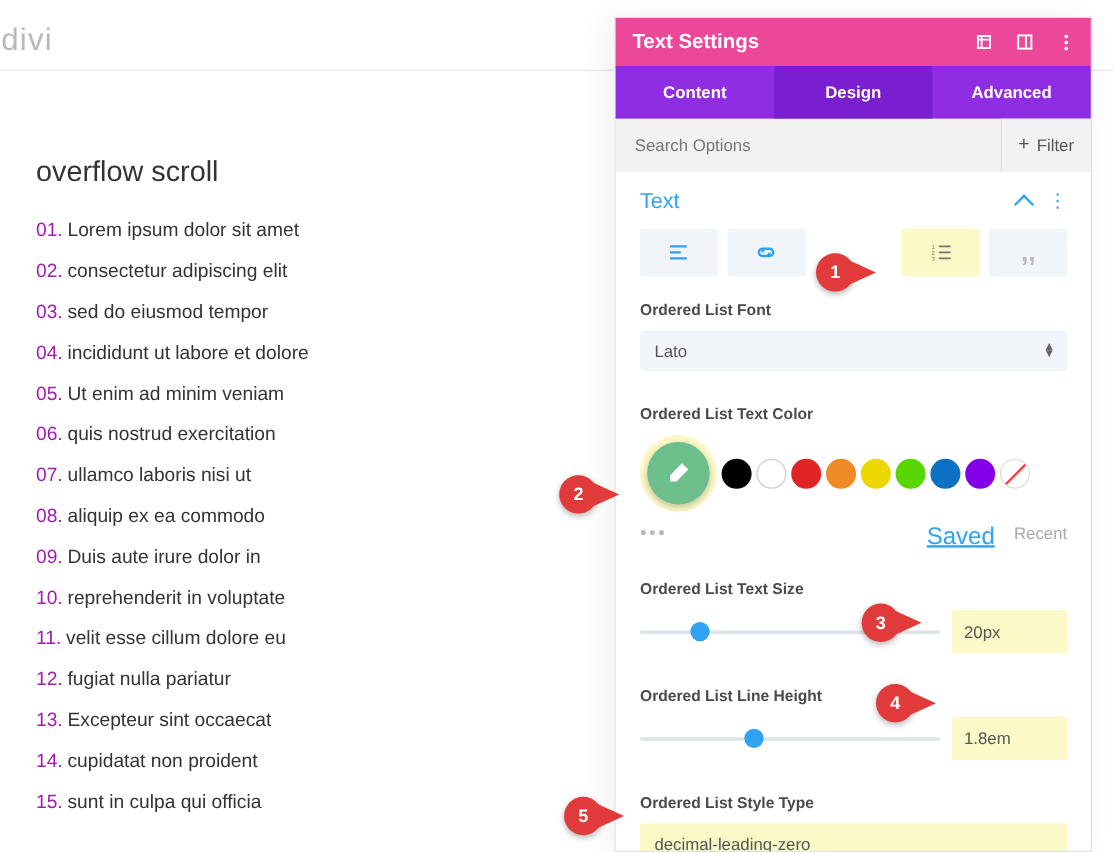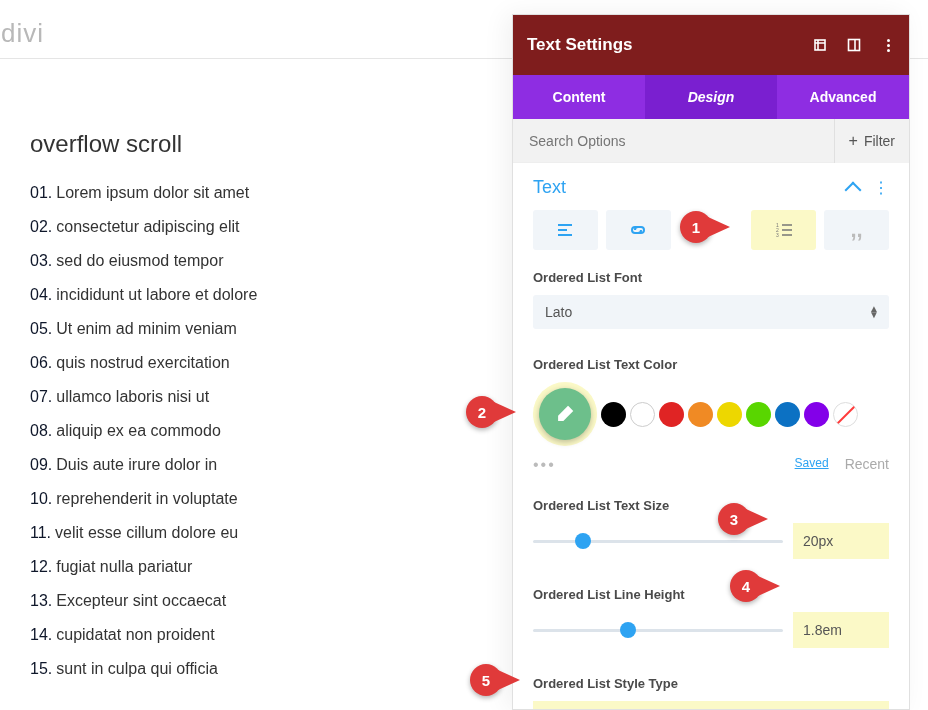--- a/index.html
+++ b/index.html
@@ -4,32 +4,32 @@
 <style>
   * { box-sizing: border-box; margin: 0; padding: 0; }
   body { font-family: -apple-system, BlinkMacSystemFont, "Segoe UI", sans-serif; color: #333; width: 928px; height: 710px; overflow: hidden; position: relative; background: #fff; }
   .brand { position: absolute; top: 18px; left: 1px; font-size: 26px; color: #b8b8b8; letter-spacing: 1px; }
   .hr { position: absolute; top: 58px; left: 0; right: 0; border-bottom: 1px solid #e5e5e5; }
   
   .content-left { position: absolute; top: 130px; left: 30px; width: 420px; }
   .content-left h2 { font-size: 24px; font-weight: 500; color: #333; margin-bottom: 26px; }
   .ol-list { list-style: none; }
   .ol-list li { font-size: 16px; margin-bottom: 16px; color: #333; }
-  .ol-list .num { color: #0f172a; margin-right: 4px; }
+  .ol-list .num { color: #a21caf; margin-right: 4px; }
   
   .panel { position: absolute; top: 14px; right: 18px; width: 398px; background: #fff; border: 1px solid #e0e0e0; box-shadow: -6px 0 24px rgba(0,0,0,0.06); display: flex; flex-direction: column; height: 696px; }
   
-  .panel-header { background: #7f1d1d; color: #fff; display: flex; align-items: center; padding: 0 14px; height: 60px; }
+  .panel-header { background: #ec4899; color: #fff; display: flex; align-items: center; padding: 0 14px; height: 40px; }
   .panel-header-title { font-size: 17px; font-weight: 600; flex: 1; }
   .panel-header-icons { display: flex; gap: 20px; align-items: center; }
   .ph-icon { width: 14px; height: 14px; cursor: pointer; }
   
   .tabs { background: #8e2de2; display: flex; height: 44px; }
   .tab { flex: 1; text-align: center; line-height: 44px; color: #fff; font-size: 14px; font-weight: 600; cursor: pointer; }
-  .tab.active { background: #7a1fd0; font-style: italic; }
+  .tab.active { background: #7a1fd0; }
   
   .search-row { display: flex; height: 44px; align-items: center; border-bottom: 1px solid #eee; background: #f2f2f2; }
   .search-input { flex: 1; border: none; background: transparent; padding: 0 16px; font-size: 14px; color: #666; outline: none; }
   .filter-btn { padding: 0 14px; height: 44px; border: none; border-left: 1px solid #e0e0e0; background: #f2f2f2; color: #555; font-size: 14px; cursor: pointer; display: flex; align-items: center; gap: 6px; }
   
   .panel-body { padding: 10px 20px 18px 20px; overflow-y: auto; flex: 1; position: relative; }
   .panel-body::-webkit-scrollbar { width: 10px; }
   .panel-body::-webkit-scrollbar-track { background: #eee; }
   .panel-body::-webkit-scrollbar-thumb { background: #999; border-radius: 4px; }
   
@@ -53,21 +53,21 @@
   
   .swatch-row { display: flex; gap: 4px; align-items: center; margin-bottom: 10px; }
   .swatch { width: 25px; height: 25px; border-radius: 50%; cursor: pointer; flex-shrink: 0; }
   .picker-area { background: #fbf9c7; border-radius: 50%; padding: 6px; margin-right: 0; }
   .picker { width: 52px; height: 52px; border-radius: 50%; background: #6dbf8b; display: flex; align-items: center; justify-content: center; box-shadow: 0 2px 6px rgba(0,0,0,0.25); cursor: pointer; }
   .sw-border { border: 1px solid #ccc; }
   .sw-slash { background: #fff; position: relative; overflow: hidden; border: 1px solid #ddd; }
   .sw-slash::after { content: ""; position: absolute; left: -4px; top: 50%; width: 32px; height: 2px; background: #ff3b3b; transform: rotate(-45deg); }
   .color-meta { display: flex; gap: 16px; margin-bottom: 24px; }
   .hdots { color: #bbb; font-size: 16px; letter-spacing: 2px; cursor: pointer; flex: 1; }
-  .saved { color: #2ea3f2; font-size: 12px; cursor: pointer; text-decoration: underline; }
+  .saved { color: #2ea3f2; font-size: 20px; cursor: pointer; text-decoration: underline; }
   .recent { color: #aaa; font-size: 14px; cursor: pointer; }
   
   .slider-row { position: relative; display: flex; align-items: center; gap: 10px; margin-bottom: 28px; }
   .slider-track { flex: 1; height: 3px; background: #dce3ea; border-radius: 2px; position: relative; }
   .slider-thumb { position: absolute; top: 50%; transform: translate(-50%,-50%); width: 16px; height: 16px; border-radius: 50%; background: #2ea3f2; }
   .slider-val { width: 96px; height: 36px; background: #fbf9c7; border: none; text-align: left; padding: 0 10px; font-size: 14px; color: #555; }
   
   .callout { position: absolute; display: flex; align-items: center; z-index: 5; pointer-events: none; }
   .callout .bubble { width: 32px; height: 32px; background: #e03a3a; border-radius: 50%; color: #fff; font-size: 15px; font-weight: 600; display: flex; align-items: center; justify-content: center; box-shadow: 0 2px 5px rgba(0,0,0,0.3); }
   .callout .tail { width: 0; height: 0; border-top: 10px solid transparent; border-bottom: 10px solid transparent; border-left: 22px solid #e03a3a; margin-left: -4px; }

